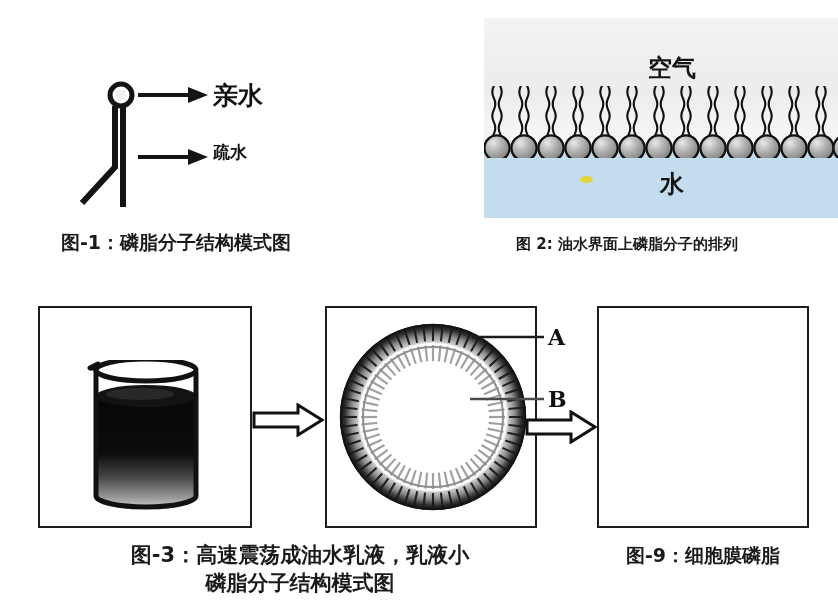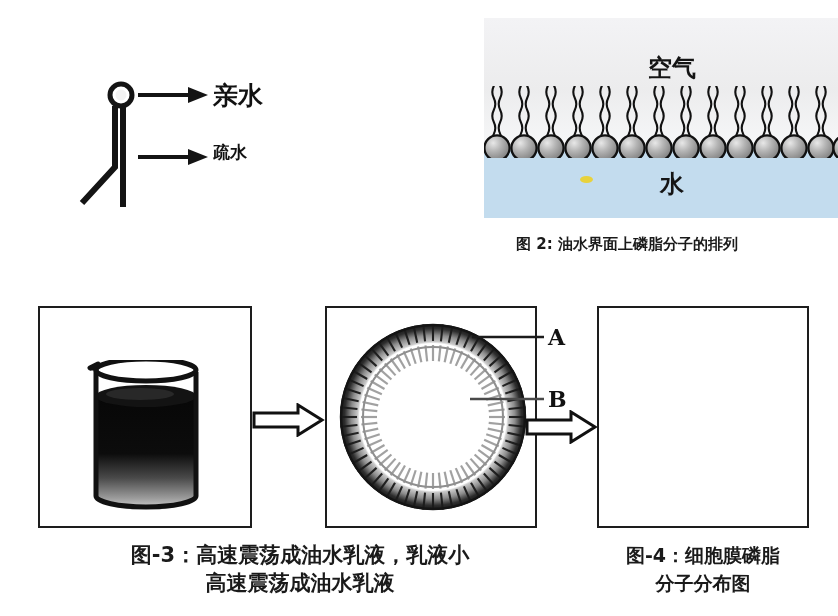--- a/index.html
+++ b/index.html
@@ -146,20 +146,21 @@
     <g>
       <line x1="70" y1="82" x2="122" y2="82" stroke="#141414" stroke-width="4"></line>
       <polygon points="120,74 140,82 120,90" fill="#141414"></polygon>
     </g>
   </svg>
 
   <div class="abs cn-label" style="left:205px; top:79px; font-size:25px;">亲水</div>
 
   <div class="abs cn-label" style="left:205px; top:141px; font-size:17px;">疏水</div>
 
+  <div class="abs fig-caption" style="left:18px; top:230px; width:300px; font-size:19px;">图-1：磷脂分子结构模式图</div>
 </div>
 
 <div class="abs" id="fig2-panel">
   <div id="fig2-air"></div>
   <div id="fig2-water"></div>
 
   <div id="fig2-air-label">空气</div>
 
   <svg class="abs" style="left:0px; top:68px;" width="376" height="72" viewBox="0 0 376 72">
     <defs>
@@ -424,19 +425,18 @@
 <div class="ab-label" style="left:548px; top:386px;">B</div>
 
 <svg class="abs" style="left:525px; top:410px;" width="74" height="34" viewBox="0 0 74 34">
   <polygon points="2,10 46,10 46,2 70,17 46,32 46,24 2,24" fill="#ffffff" stroke="#111" stroke-width="3" stroke-linejoin="miter"></polygon>
 </svg>
 
 <div class="panel-box" id="panel-blank"></div>
 
 <div class="abs fig-caption" id="caption3">
   <span class="cap-line">图-3：高速震荡成油水乳液，乳液小</span>
-  <span class="cap-line">高速震荡成油水乳液</span>
+  <span class="cap-line">磷脂分子结构模式图</span>
 </div>
 
 <div class="abs fig-caption" id="caption4">
-  <span class="cap-line">图-4：细胞膜磷脂</span>
-  <span class="cap-line">分子分布图</span>
+  <span class="cap-line">图-9：细胞膜磷脂</span>
 </div>
 
 </body></html>

